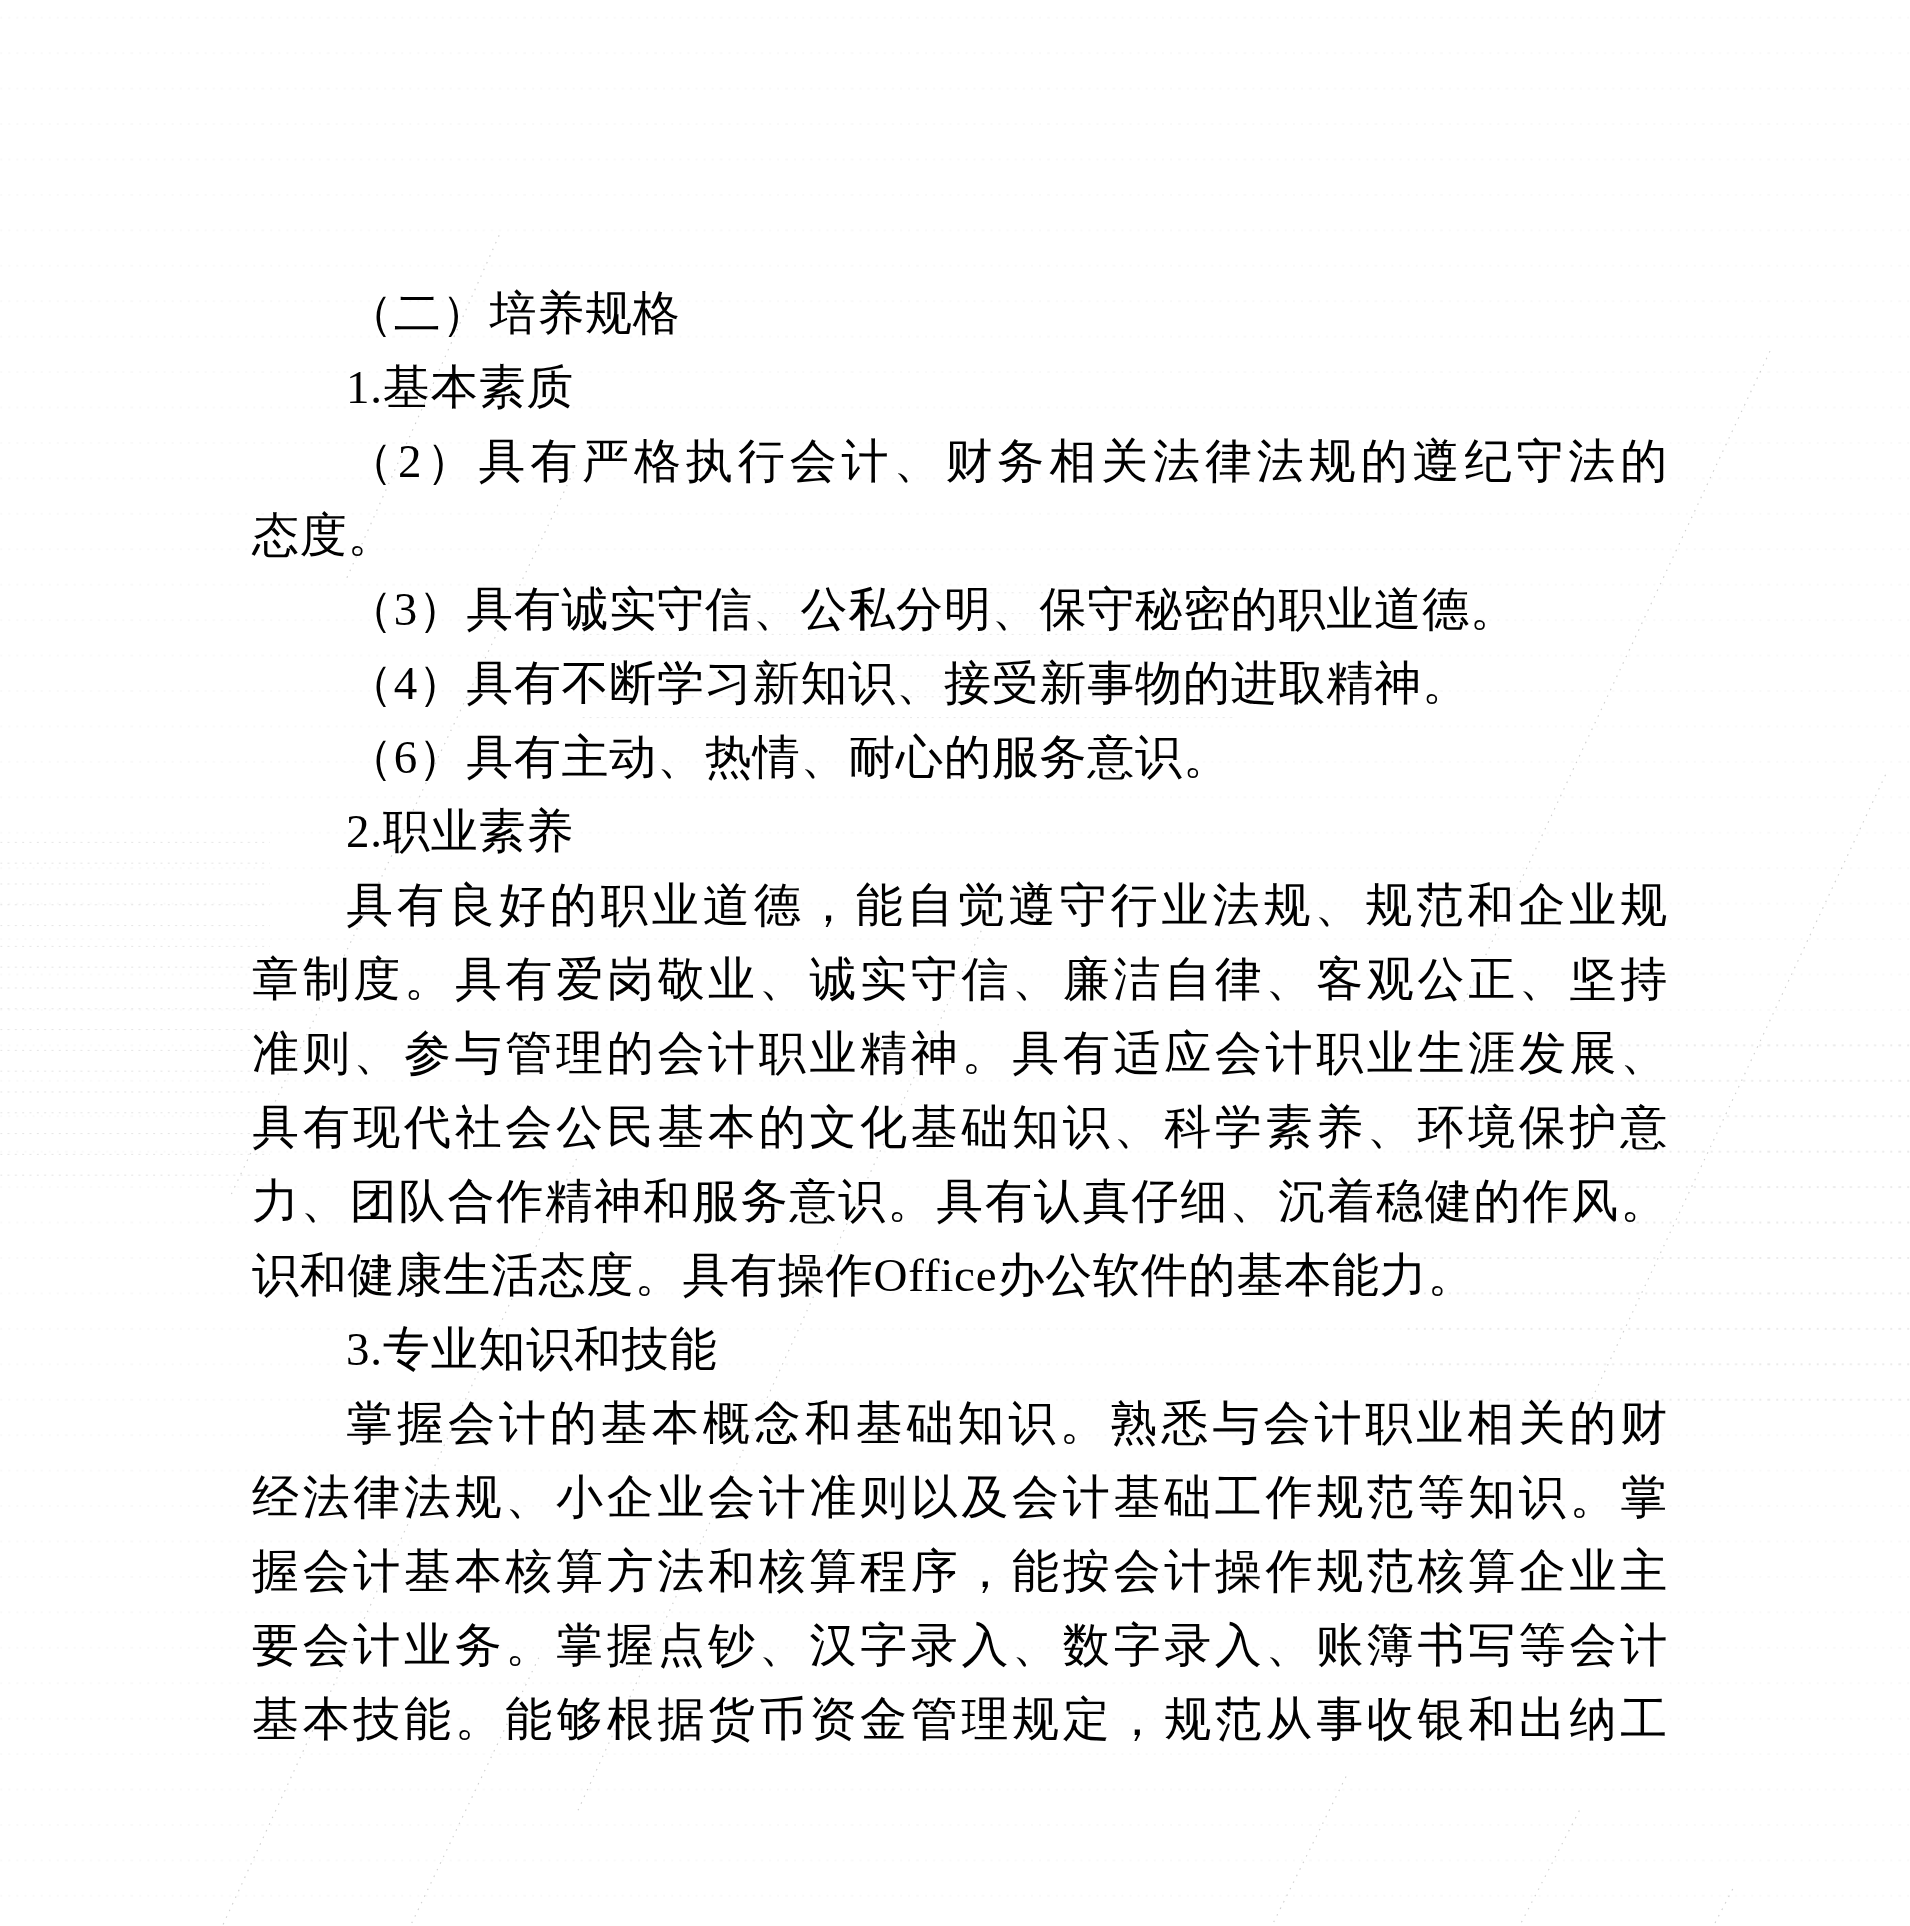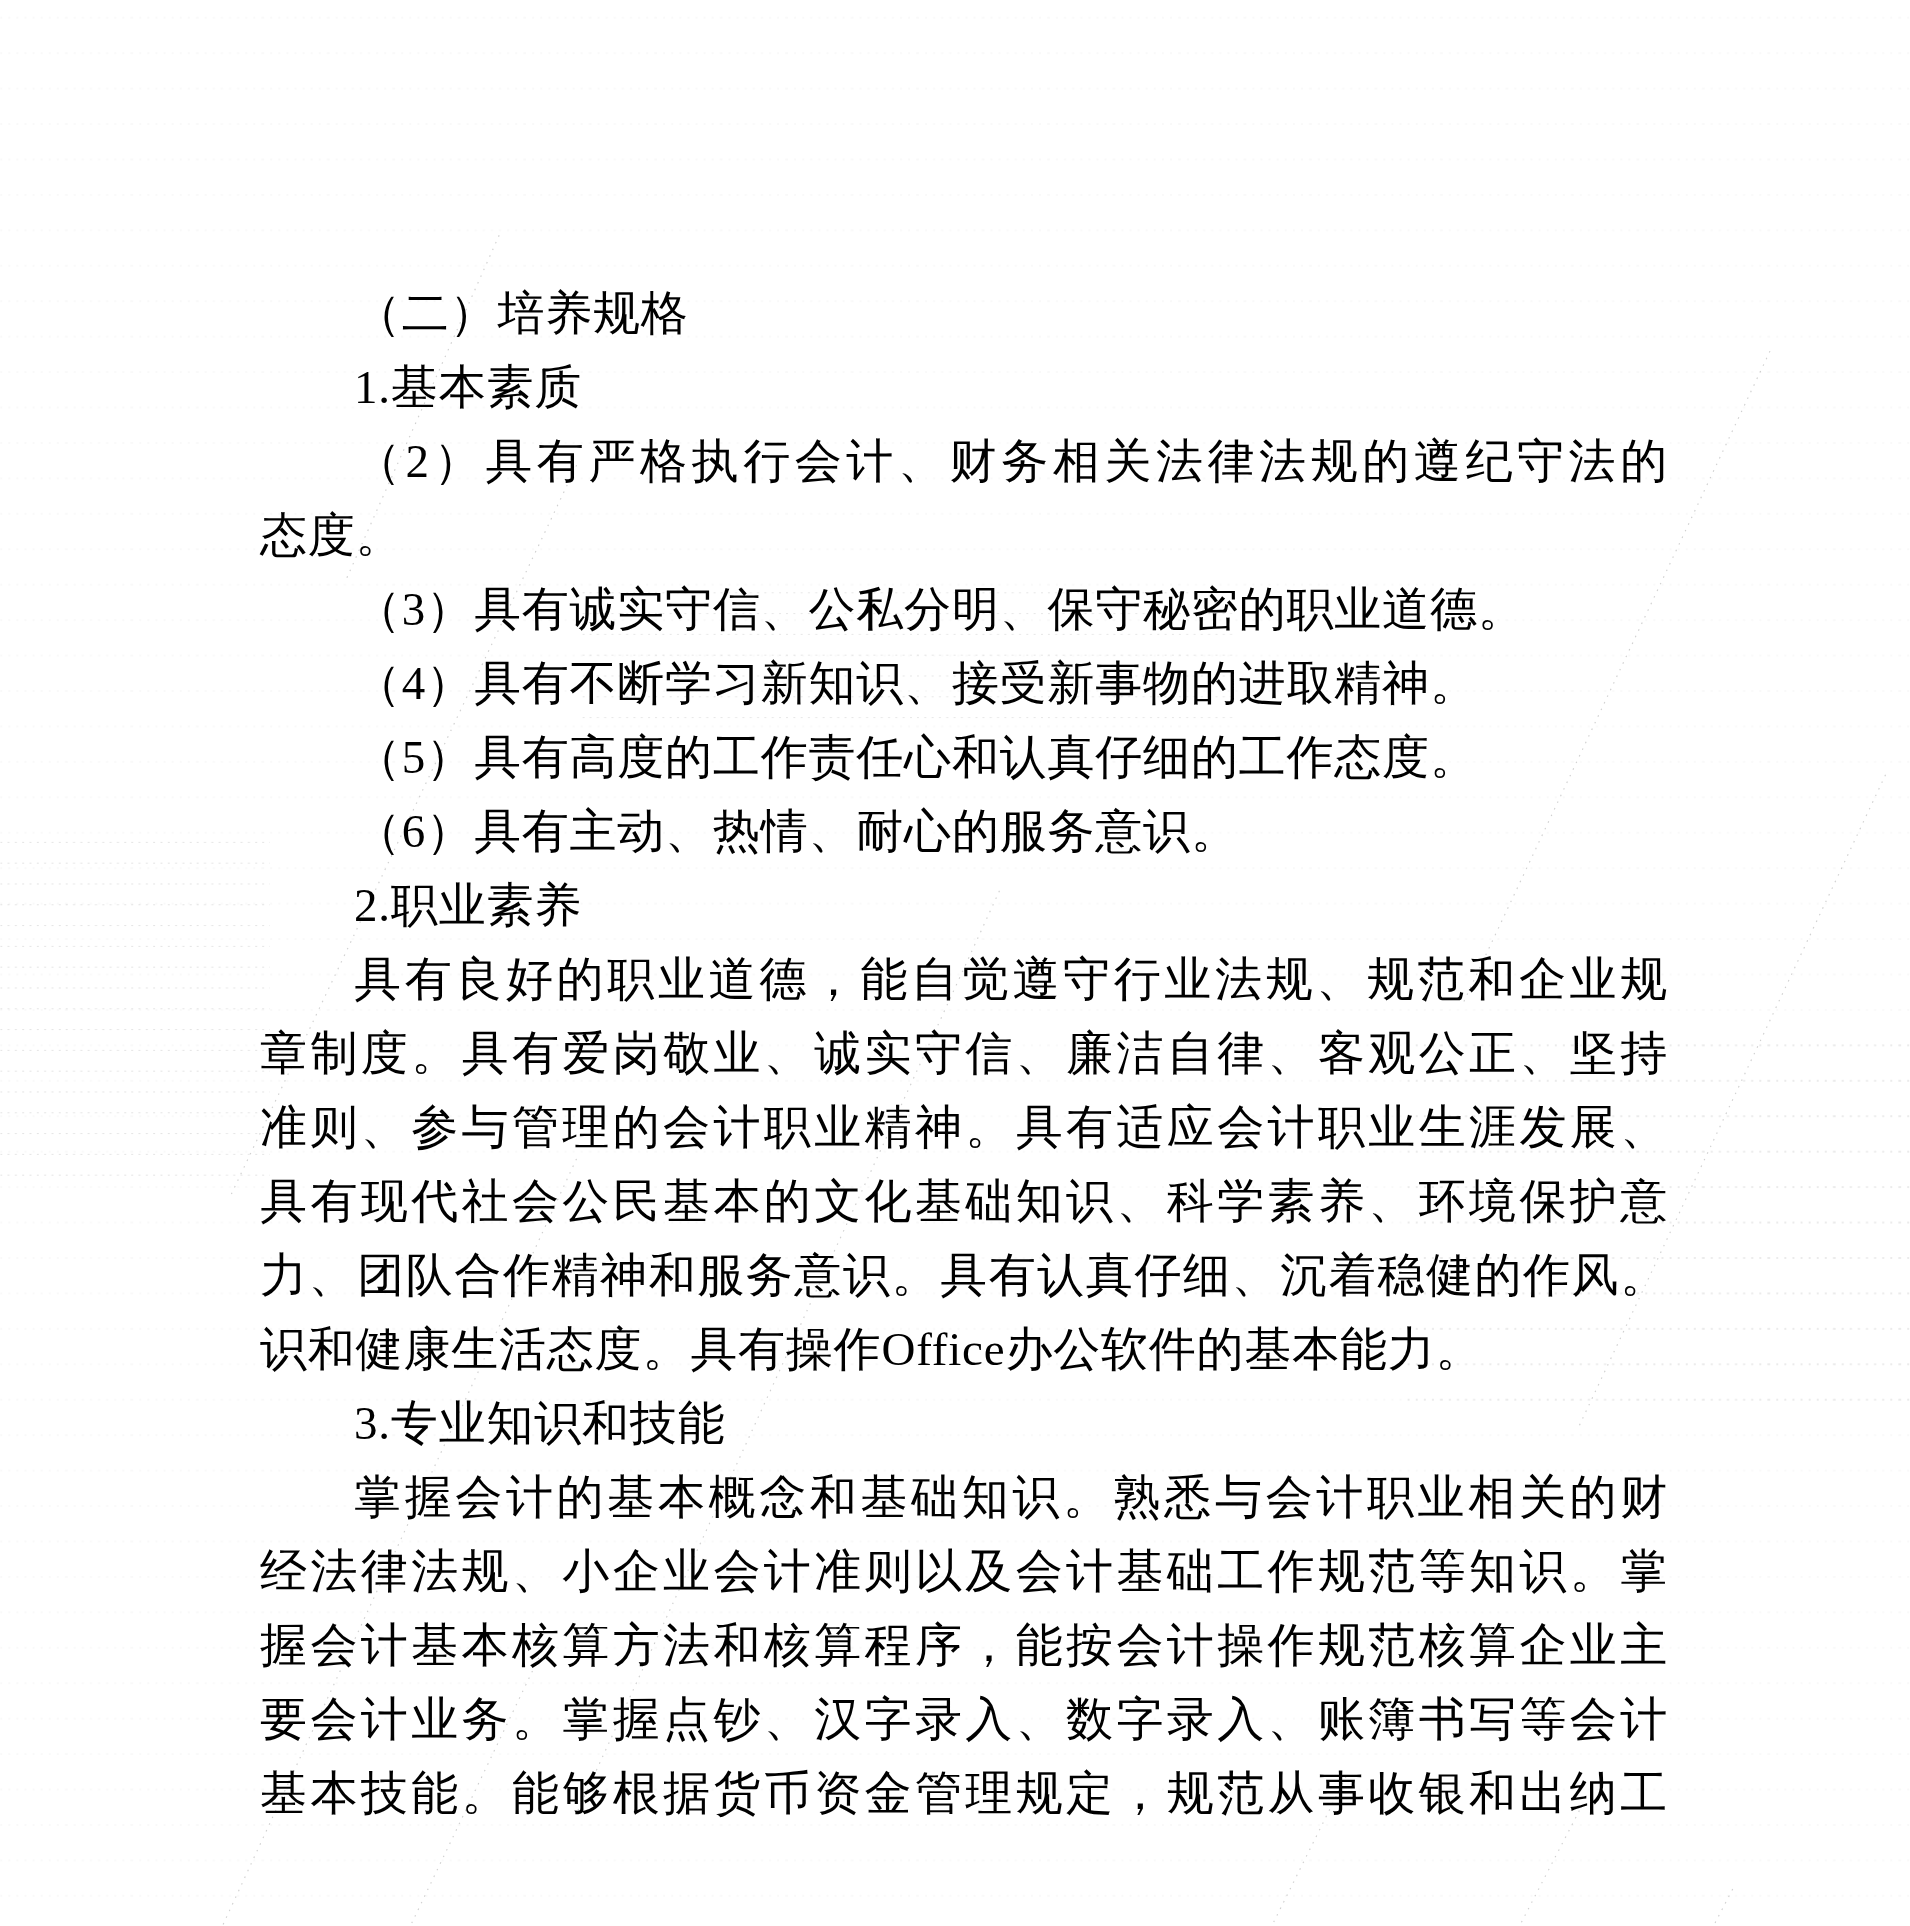--- a/index.html
+++ b/index.html
@@ -27,21 +27,20 @@
   }
   .line {
     font-size: 47px;
     line-height: 74px;
     height: 74px;
     text-align: justify;
     text-align-last: left;
     letter-spacing: 0.8px;
     white-space: normal;
     overflow: visible;
-    margin-left: 8px;
   }
   .line.fill { text-align-last: justify; }
   .line.indent { text-indent: 2em; }
   .line.bold { font-weight: 400; }
 </style>
 </head>
 <body>
 
 <div class="page">
 
@@ -75,21 +74,20 @@
     </g>
   </svg>
 
   <div class="text-block">
       <div class="line indent">（二）培养规格</div>
       <div class="line indent bold">1.基本素质</div>
       <div class="line indent fill">（2）具有严格执行会计、财务相关法律法规的遵纪守法的</div>
       <div class="line">态度。</div>
       <div class="line indent">（3）具有诚实守信、公私分明、保守秘密的职业道德。</div>
       <div class="line indent">（4）具有不断学习新知识、接受新事物的进取精神。</div>
-      <div class="line indent">（5）具有高度的工作责任心和认真仔细的工作态度。</div>
       <div class="line indent">（6）具有主动、热情、耐心的服务意识。</div>
       <div class="line indent bold">2.职业素养</div>
       <div class="line indent fill">具有良好的职业道德，能自觉遵守行业法规、规范和企业规</div>
       <div class="line fill">章制度。具有爱岗敬业、诚实守信、廉洁自律、客观公正、坚持</div>
       <div class="line fill">准则、参与管理的会计职业精神。具有适应会计职业生涯发展、</div>
       <div class="line fill">具有现代社会公民基本的文化基础知识、科学素养、环境保护意</div>
       <div class="line fill">力、团队合作精神和服务意识。具有认真仔细、沉着稳健的作风。</div>
       <div class="line">识和健康生活态度。具有操作Office办公软件的基本能力。</div>
       <div class="line indent bold">3.专业知识和技能</div>
       <div class="line indent fill">掌握会计的基本概念和基础知识。熟悉与会计职业相关的财</div>

